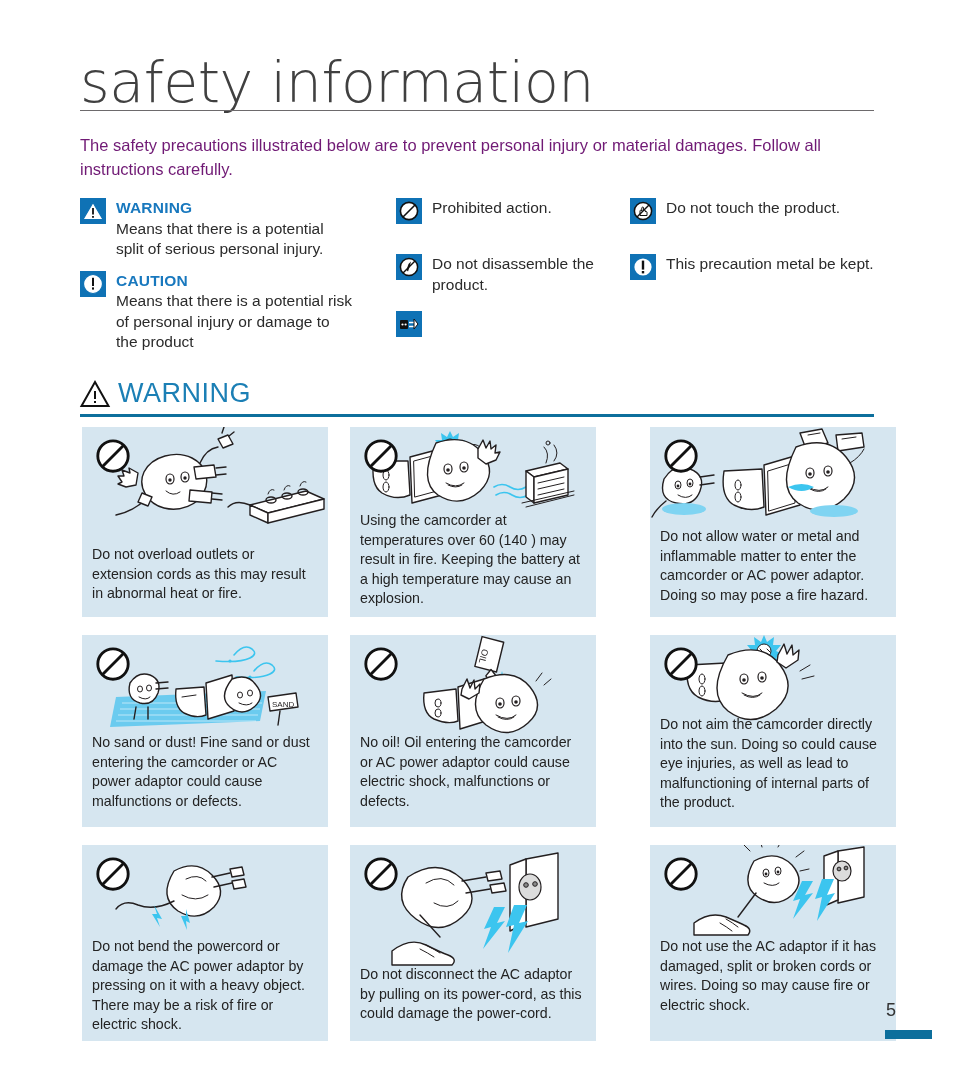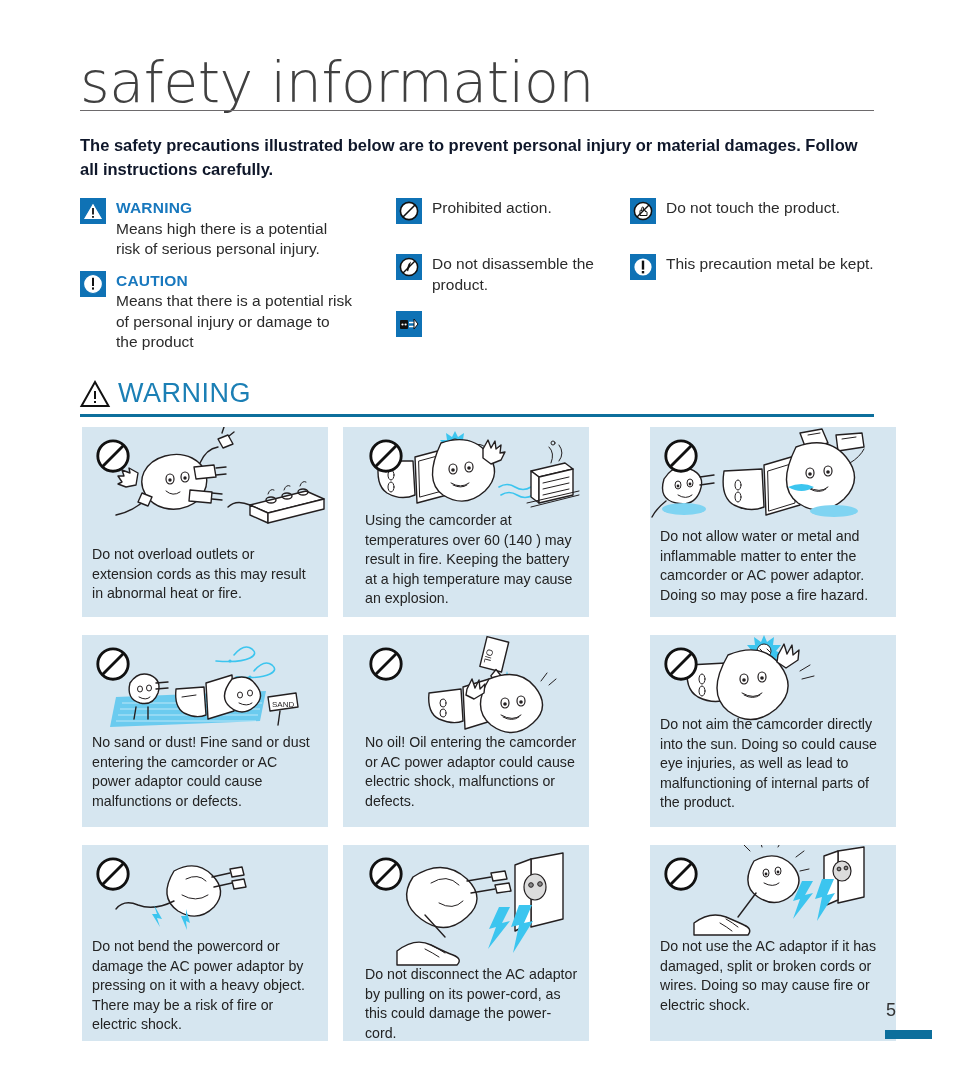--- a/index.html
+++ b/index.html
@@ -45,22 +45,21 @@
   }
 
   
   .intro {
     position: absolute;
     left: 80px;
     top: 133px;
     width: 790px;
     font-size: 16.5px;
     line-height: 24px;
-    color: #0f172a;
-    font-weight: bold;
+    color: #701a75;
   }
 
   
   .legend {
     position: absolute;
     left: 80px;
     top: 198px;
     width: 800px;
   }
   .legend-col { position: absolute; top: 0; }
@@ -149,21 +148,21 @@
   .noentry {
     position: absolute;
     left: 12px;
     top: 10px;
     width: 38px;
     height: 38px;
   }
 
   
   .col1 { left: 0px; }
-  .col2 { left: 261px; padding-left: 12px; }
+  .col2 { left: 268px; }
   .col3 { left: 568px; }
   .card { width: 246px; }
   .row1 { top: 0px;   height: 190px; }
   .row2 { top: 208px; height: 192px; }
   .row3 { top: 418px; height: 196px; }
 
   
   .pagenum {
     position: absolute;
     right: 38px;
@@ -207,21 +206,21 @@
         <span class="chip">
           <svg viewBox="0 0 26 26">
             <rect x="0" y="0" width="26" height="26" fill="#0f72b5"></rect>
             <path d="M13 4.5 L23 21.5 L3 21.5 Z" fill="#ffffff" stroke="#0f72b5" stroke-width="1.2"></path>
             <rect x="12.1" y="10" width="1.8" height="6.5" fill="#111"></rect>
             <rect x="12.1" y="18" width="1.8" height="1.8" fill="#111"></rect>
           </svg>
         </span>
         <span class="txt">
           <b>WARNING</b>
-          <span>Means high there is a potential risk of serious personal injury.</span>
+          <span>Means that there is a potential split of serious personal injury.</span>
         </span>
       </div>
 
       <div class="legend-row">
         <span class="chip">
           <svg viewBox="0 0 26 26">
             <rect x="0" y="0" width="26" height="26" fill="#0f72b5"></rect>
             <circle cx="13" cy="13" r="9.5" fill="#ffffff" stroke="#0f72b5" stroke-width="1.2"></circle>
             <rect x="12" y="6.8" width="2" height="8.2" fill="#111"></rect>
             <rect x="12" y="16.4" width="2" height="2.2" fill="#111"></rect>

